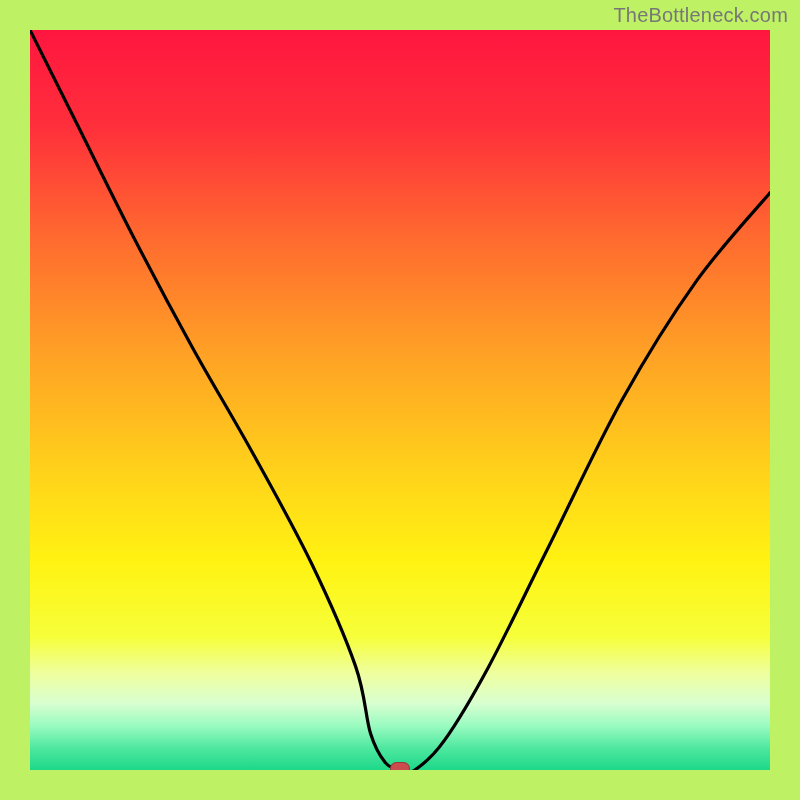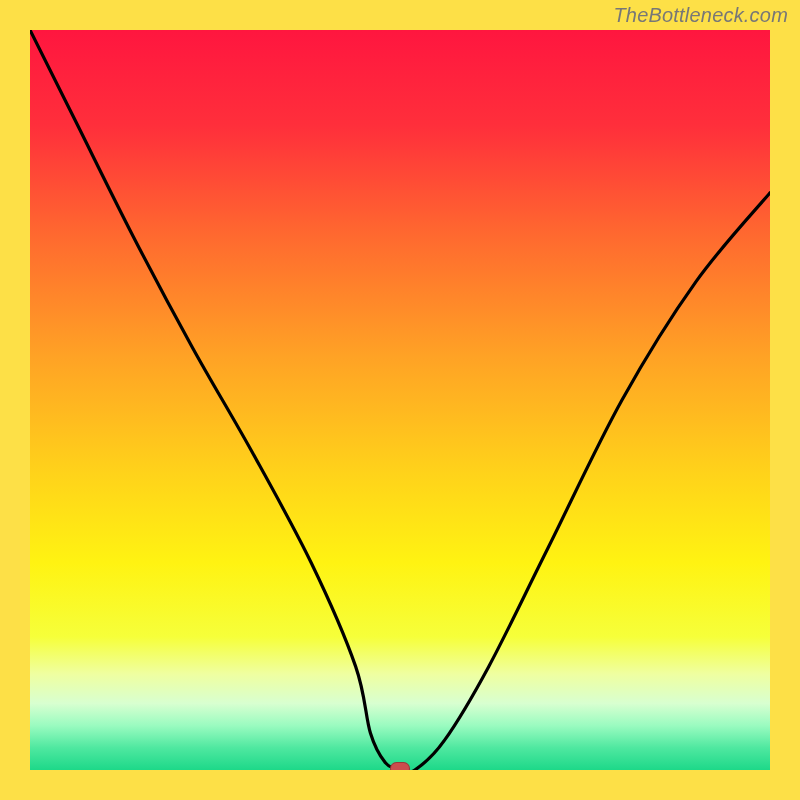--- a/index.html
+++ b/index.html
@@ -8,22 +8,21 @@
     width: 800px;
     height: 800px;
     background: #000;
     overflow: hidden;
     font-family: Arial, Helvetica, sans-serif;
   }
   .frame {
     position: relative;
     width: 800px;
     height: 800px;
-    background: #fde047;
-    font-style: italic;
+    background: #bef264;
   }
   .watermark {
     position: absolute;
     top: 4px;
     right: 12px;
     color: #777;
     font-size: 20px;
     letter-spacing: 0.2px;
     z-index: 5;
   }

